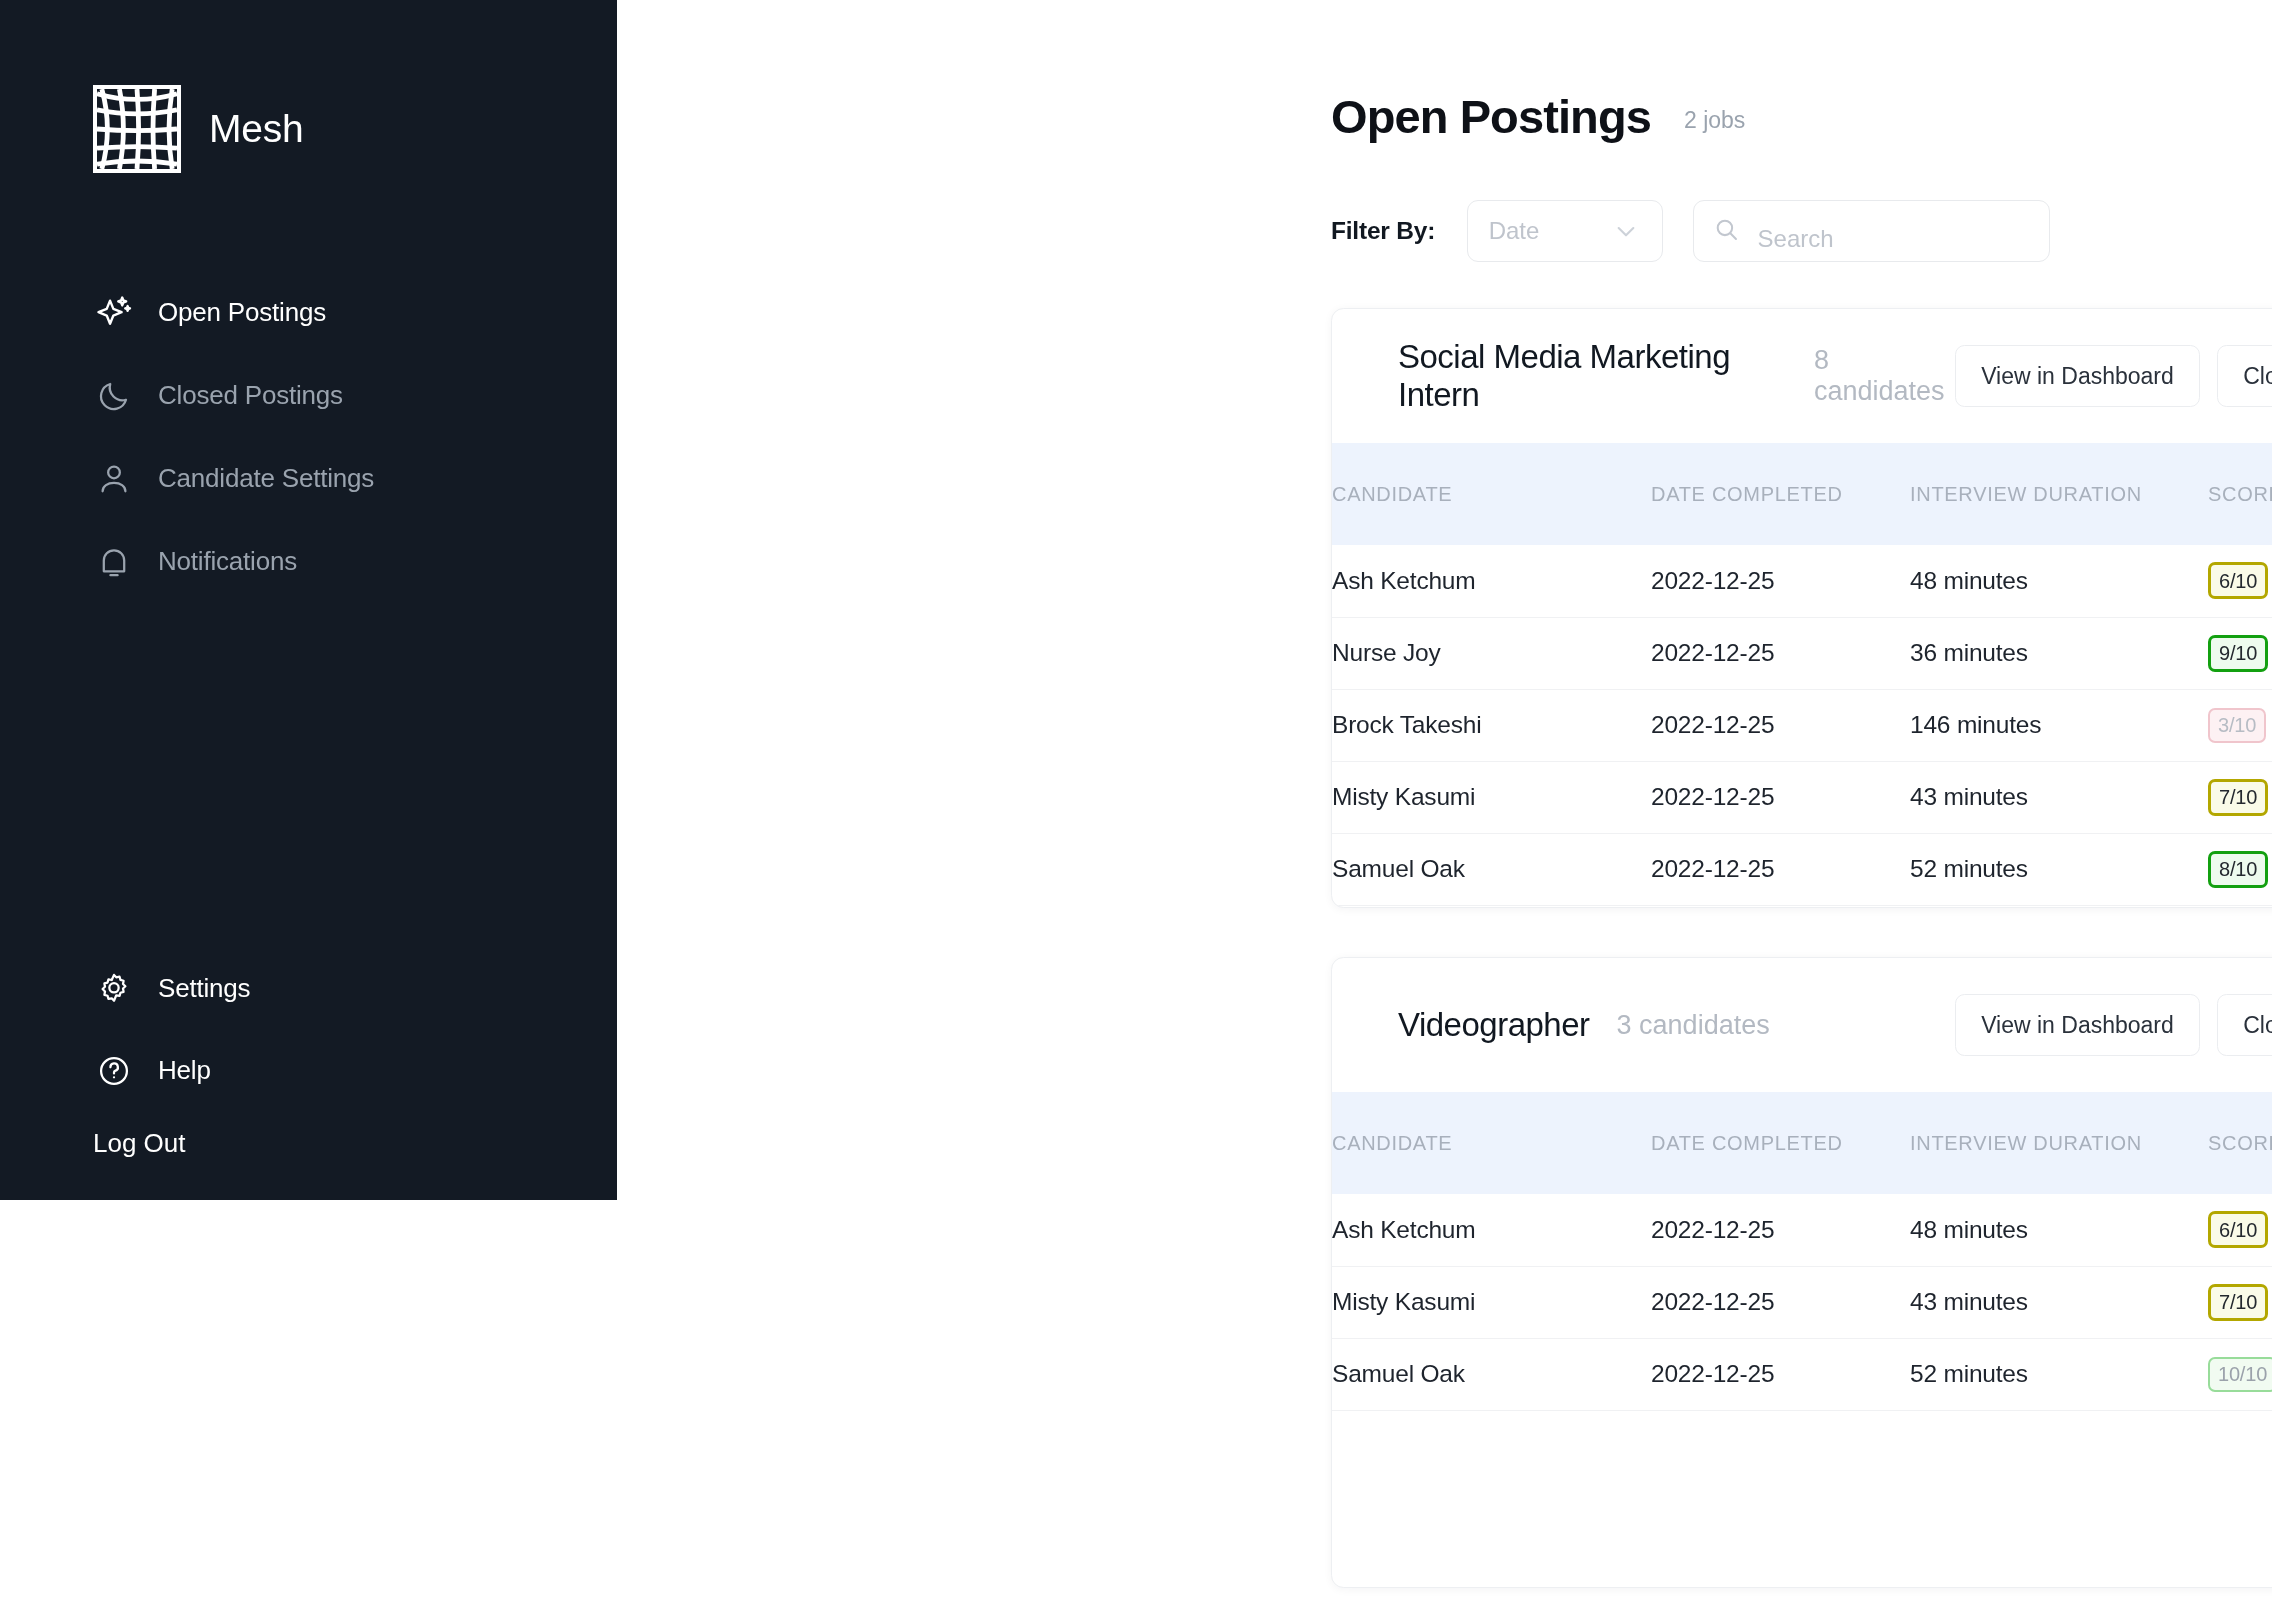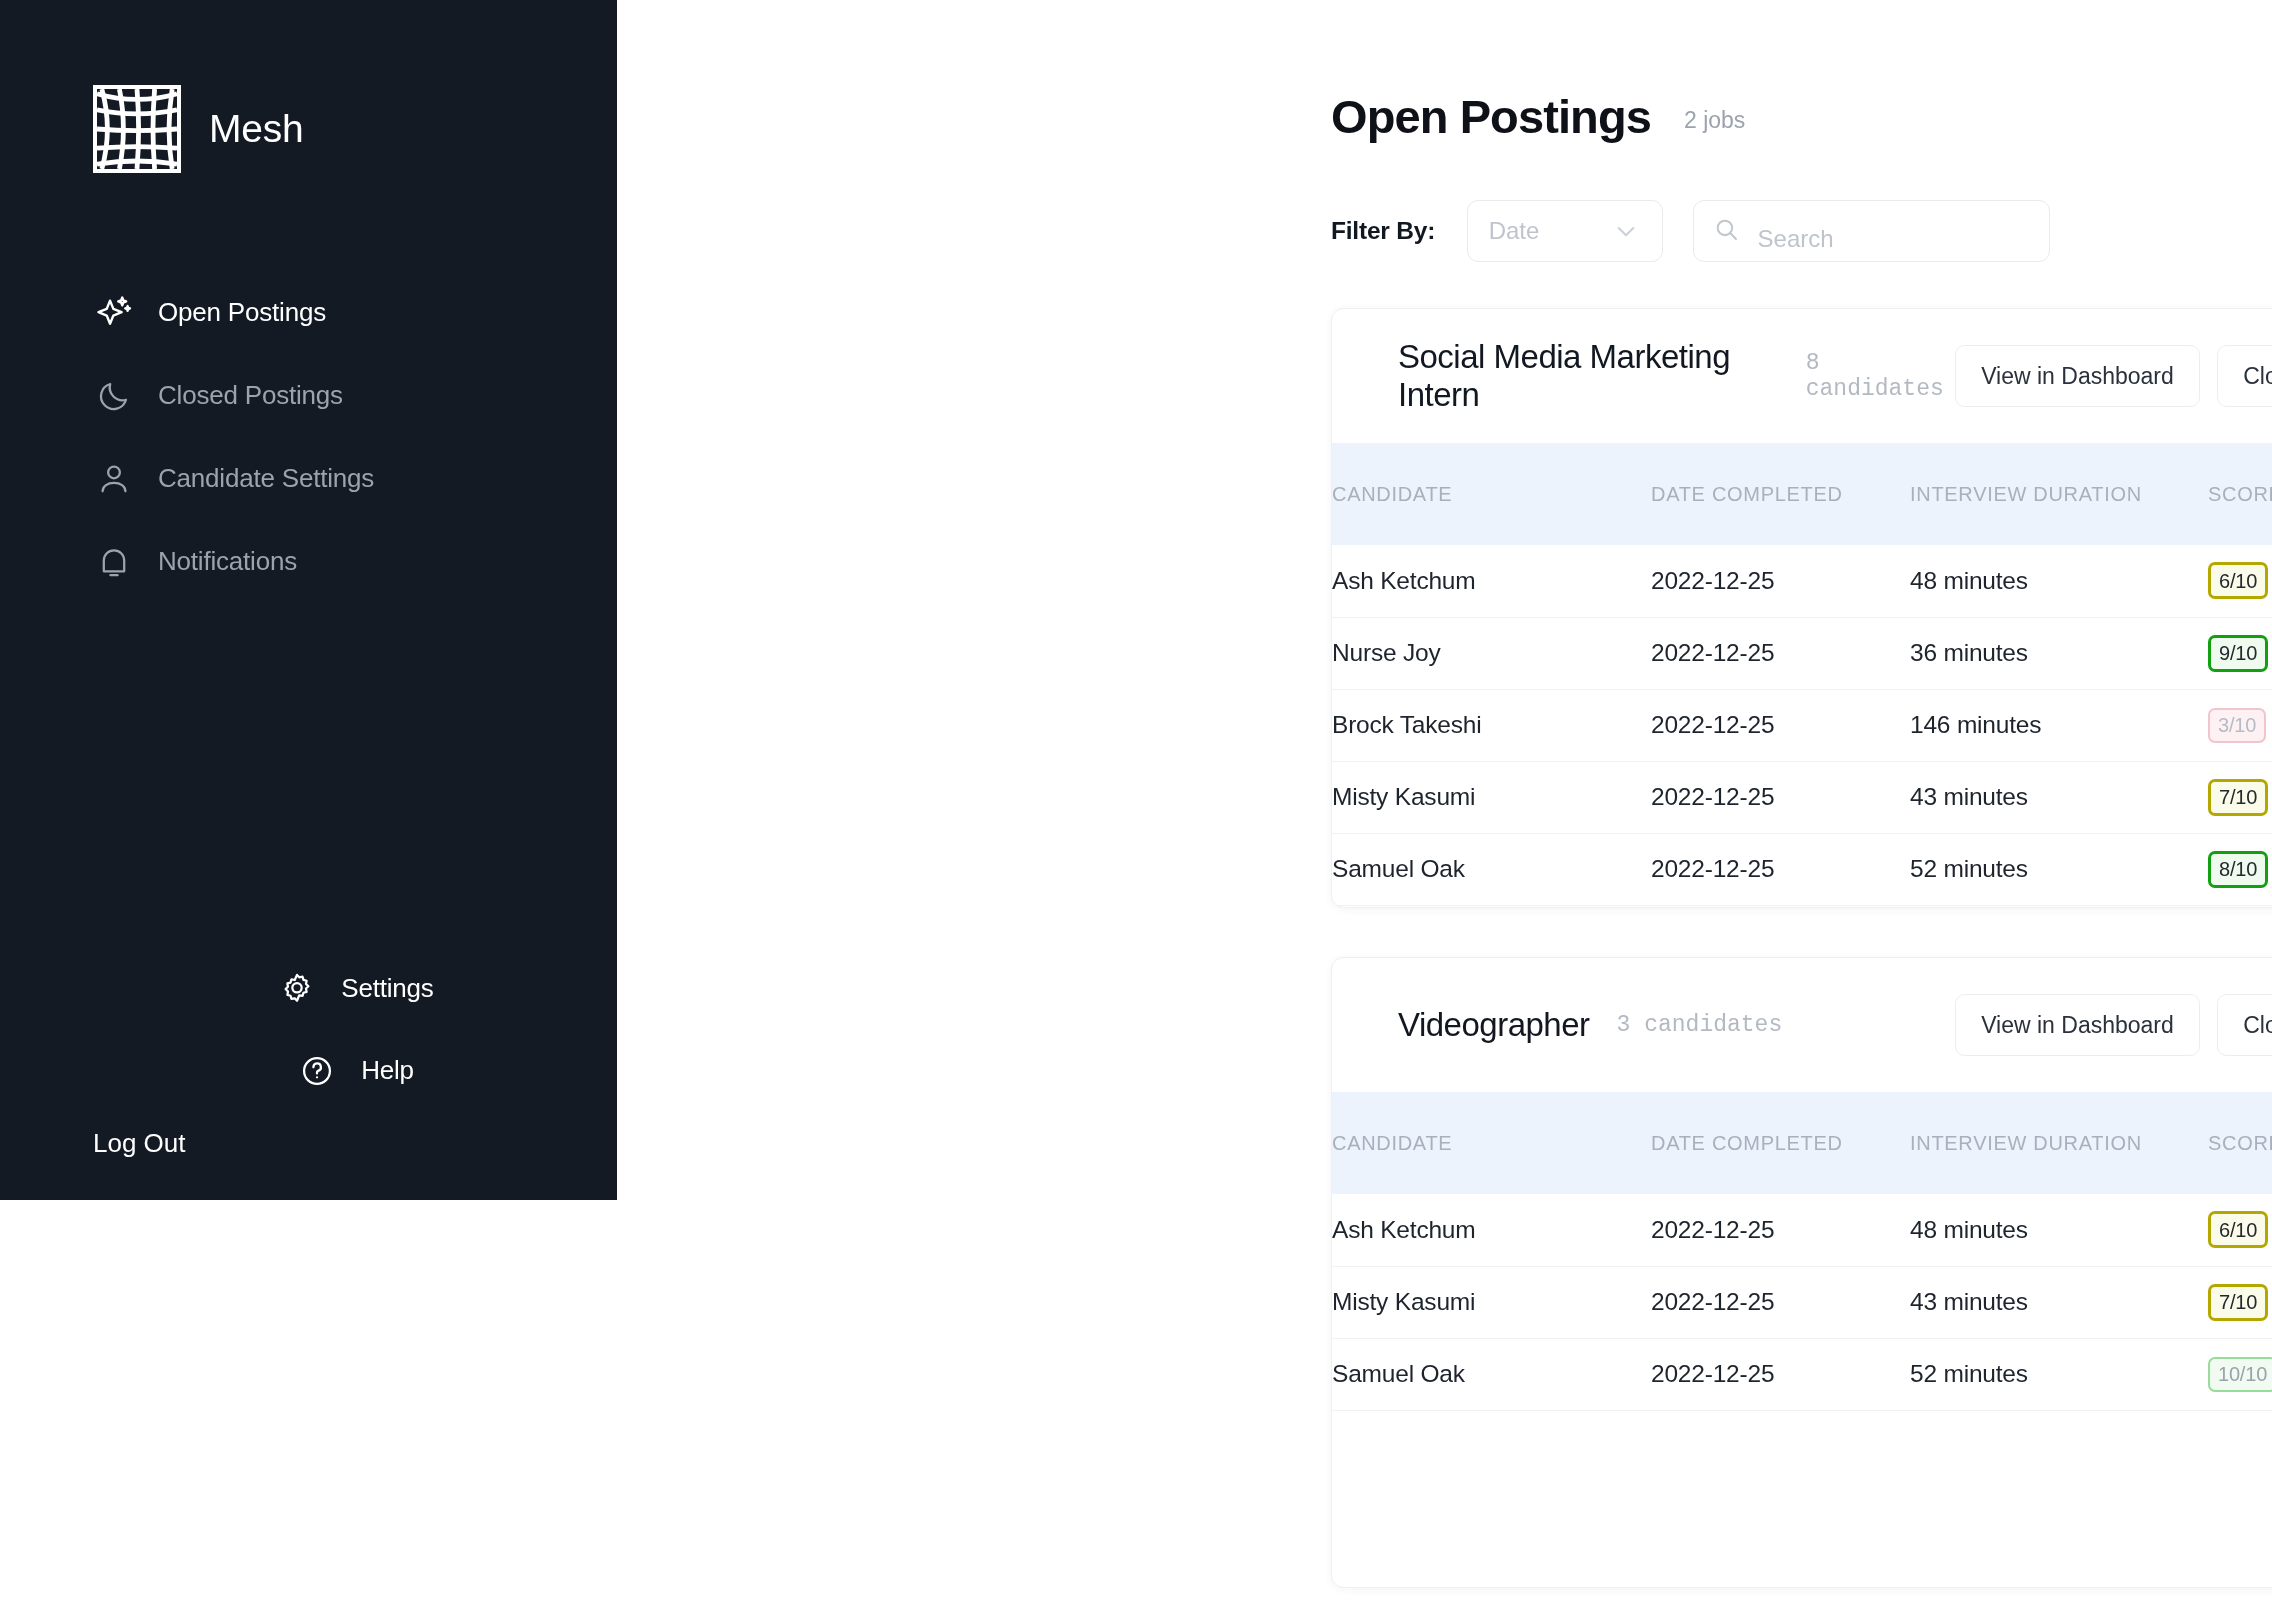--- a/index.html
+++ b/index.html
@@ -47,21 +47,21 @@
     width: 41px; height: 41px;
     display: flex; align-items: center; justify-content: center;
     flex: 0 0 41px;
   }
   .nav-icon svg { display:block; }
   .nav-label { font-size: 26px; color: #9AA3AE; letter-spacing: -0.2px; }
   .nav-item.active .nav-label { color: #ffffff; }
   .nav-item.active .nav-icon svg { stroke: #ffffff; }
 
   .nav-bottom { position: absolute; left: 0; bottom: 0; width: 100%; padding-bottom: 41px; }
-  .nav-bottom .nav-item { margin-bottom: 33px; justify-content: center; }
+  .nav-bottom .nav-item { margin-bottom: 33px; }
   .nav-bottom .nav-label { color: #ffffff; }
   .logout {
     padding-left: 93px; font-size: 26px; color: #ffffff;
     cursor: pointer; margin-top: 8px;
   }
 
   
   .main {
     flex: 1 1 auto; height: 1616px;
     background: #ffffff;
@@ -123,21 +123,21 @@
   #card-0 { margin-top: 46px; height: 600px; }
   #card-1 { margin-top: 49px; height: 631px; }
 
   .card-head {
     display: flex; align-items: center;
     height: 134px; padding: 0 22px 0 66px;
   }
   .job-title {
     font-size: 33px; color: #111821; letter-spacing: -0.5px;
   }
-  .job-count { font-size: 23px; color: #B3B9C2; margin-left: 27px; font-family: Liberation Mono, monospace; }
+  .job-count { font-size: 27px; color: #B3B9C2; margin-left: 27px; }
   .card-head-actions { margin-left: auto; display: flex; gap: 17.4px; }
   .ghost-btn {
     height: 62px; padding: 0 25px;
     border: 1.6px solid #EBEDF0; border-radius: 9.5px;
     background: #fff; color: #2A313B;
     font-size: 23px; font-family: inherit; cursor: pointer;
     white-space: nowrap;
   }
 
   table.grid { width: 100%; border-collapse: collapse; table-layout: fixed; }

